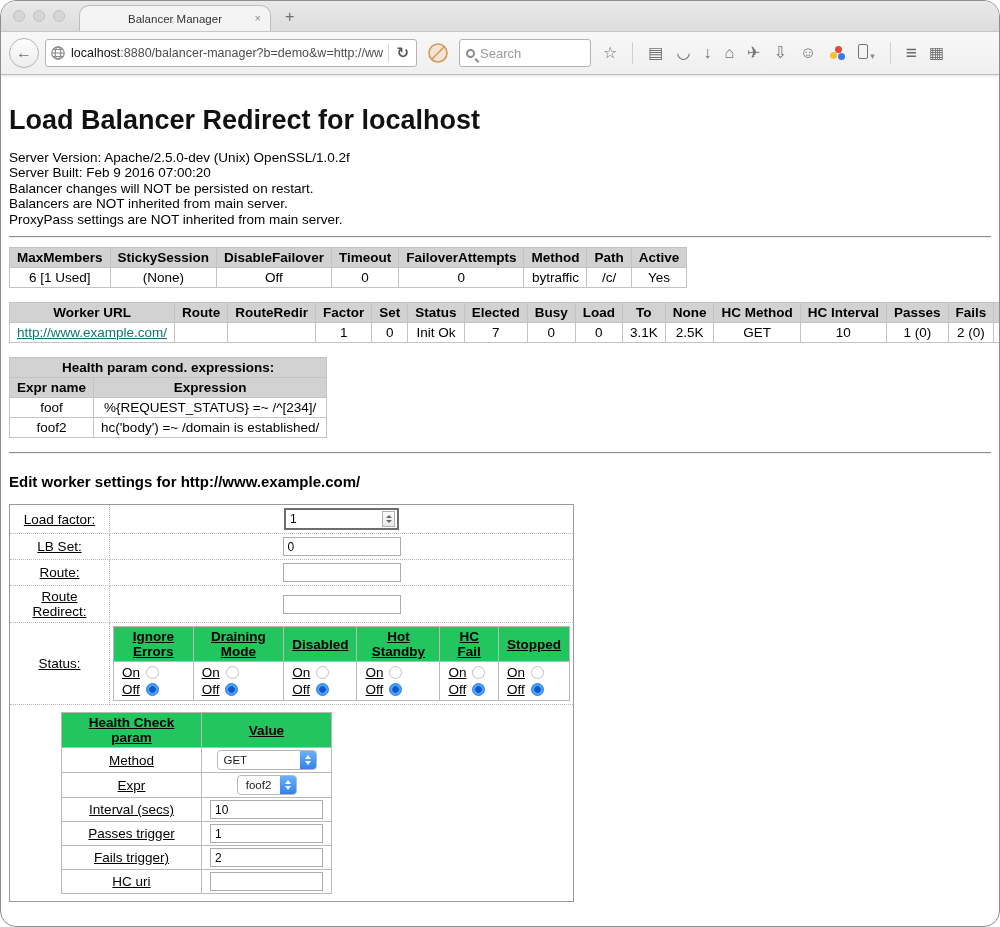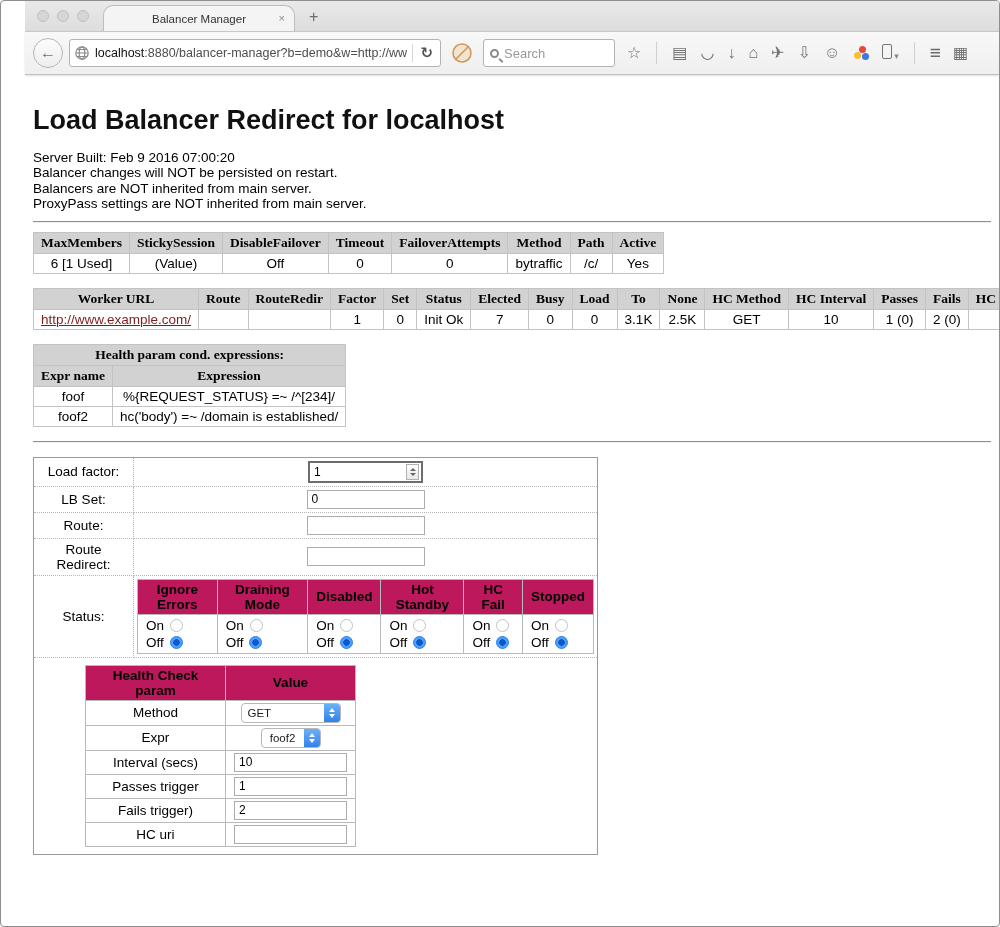--- a/index.html
+++ b/index.html
@@ -1,20 +1,20 @@
 <!DOCTYPE html>
 <html><head>
 <meta charset="utf-8">
 <style>
   * { box-sizing: border-box; }
   html,body { margin:0; padding:0; background:#fff; }
   body { font-family:"Liberation Sans","DejaVu Sans",sans-serif; }
 
   .window { width:1000px; height:927px; margin:0 auto; background:#fff;
-    border:1px solid #8e8e8e; border-radius:4px; overflow:hidden; position:relative;padding-left:24px; }
+    border:1px solid #8e8e8e; border-radius:16px; overflow:hidden; position:relative; }
 
   
   .tabbar { height:30px; background:linear-gradient(#e9e9e9,#dddddd); position:relative; }
   .traffic { position:absolute; top:9px; left:12px; display:flex; gap:8px; }
   .traffic span { width:12px; height:12px; border-radius:50%; background:#d6d6d6; border:1px solid #c0c0c0; }
   .tab { position:absolute; left:78px; top:4px; width:192px; height:27px;
     background:#f4f4f4; border:1px solid #bdbdbd; border-bottom:none;
     border-radius:10px 10px 0 0; display:flex; align-items:center; justify-content:center;
     font-size:11.5px; color:#333; }
   .tab-close { position:absolute; right:9px; top:6px; color:#8a8a8a; font-size:11px; cursor:default; }
@@ -57,43 +57,43 @@
   
   .content { padding:2px 8px 0 8px; color:#000; }
   h1.pgtitle { font-size:27px; margin:28px 0 14px 0; font-weight:bold; color:#111; }
   .infoline { font-size:13.5px; line-height:15.4px; margin:0; }
   hr.rule { border:none; border-top:1px solid #8f8f8f; border-bottom:1px solid #f0f0f0; margin:9px 0; }
   h3.sect { font-size:15px; font-weight:bold; margin:19px 0 12px 0; }
   h3.sect a { color:#4b0e83; }
 
   table.data { border-collapse:collapse; border:1.5px solid #7f7f7f; font-size:13.5px; margin:0 0 14px 0; }
   table.data th, table.data td { border:1px solid #c3c3c3; padding:2px 7px; text-align:center; white-space:nowrap; }
-  table.data th { background:#d2d2d2;font-family:Liberation Serif, serif; }
-  table.data td a { color:#7f1d1d; }
+  table.data th { background:#d2d2d2; }
+  table.data td a { color:#0f766e; }
   table.worker { width:984px; }
   table.worker td.wurl { text-align:left; }
 
   
   table.form { border-collapse:collapse; border:1px solid #9a9a9a; width:565px; font-size:13.5px; margin-top:14px; }
-  table.form > tbody > tr > td { border:1px dotted #b8b8b8; padding:3px; }
+  table.form > tbody > tr > td { border:1px dotted #b8b8b8; padding:3px;text-decoration:underline; }
   td.flabel { width:100px; text-align:center; }
   td.fval { text-align:center; }
   input.txt { width:118px; height:19px; border:1px solid #acacac; font-size:12px; padding:1px 4px;
     font-family:"Liberation Sans",sans-serif; }
   .numwrap { display:inline-flex; align-items:center; border:2px solid #6d6d6d; background:#fff; height:22px; }
   .numwrap input { border:none; width:96px; height:16px; font-size:12px; padding:0 4px; outline:none; }
   .stepper { width:13px; height:16px; border:1px solid #b0b0b0; background:linear-gradient(#fefefe,#e8e8e8);
     display:flex; flex-direction:column; align-items:center; justify-content:center; margin-right:2px; }
   .stepper i { width:0; height:0; border-left:3px solid transparent; border-right:3px solid transparent; }
   .stepper i.up { border-bottom:3px solid #666; margin-bottom:2px; }
   .stepper i.dn { border-top:3px solid #666; }
 
   table.inner { border-collapse:collapse; border:1px solid #9a9a9a; font-size:13.5px; }
   table.inner th, table.inner td { border:1px solid #b9b9b9; padding:2px 8px; text-align:center; }
-  table.inner th { background:#be185d; }
+  table.inner th { background:#22c55e; }
   .rl { display:flex; align-items:center; justify-content:flex-start; gap:6px; line-height:17px; }
   .radio { width:13px; height:13px; border-radius:50%; border:1px solid #c2c2c2; background:#fff; display:inline-block; }
   .radio.checked { border:1px solid #2f7fe8;
     background:radial-gradient(circle at 50% 50%, #0d57c9 0 3px, #4aa0fb 3.5px 100%); }
 
   table.hc { margin:4px 0 4px 48px; }
   table.hc td.hlab { width:140px; }
   table.hc td.hval { width:125px; text-align:left; }
   table.hc input.txt { width:113px; }
   .mac-select { display:inline-flex; align-items:center; height:20px; border:1px solid #b7b7b7;
@@ -168,20 +168,21 @@
         </span>
       <span><span class="batt"></span><span class="caret">▾</span></span>
       <span class="tsep"></span>
       <span class="ti burger">≡</span>
       <span class="ti">▦</span>
     </div>
   </div>
 
   <div class="content">
     <h1 class="pgtitle">Load Balancer Redirect for localhost</h1>
+    <p class="infoline">Server Version: Apache/2.5.0-dev (Unix) OpenSSL/1.0.2f</p>
     <p class="infoline">Server Built: Feb 9 2016 07:00:20</p>
     <p class="infoline">Balancer changes will NOT be persisted on restart.</p>
     <p class="infoline">Balancers are NOT inherited from main server.</p>
     <p class="infoline">ProxyPass settings are NOT inherited from main server.</p>
     <hr class="rule">
 
 
     <table class="data">
       <tbody>
           <tr>
@@ -189,21 +190,21 @@
         <th>StickySession</th>
         <th>DisableFailover</th>
         <th>Timeout</th>
         <th>FailoverAttempts</th>
         <th>Method</th>
         <th>Path</th>
         <th>Active</th>
       </tr>
       <tr>
         <td>6 [1 Used]</td>
-        <td>(Value)</td>
+        <td>(None)</td>
         <td>Off</td>
         <td>0</td>
         <td>0</td>
         <td>bytraffic</td>
         <td>/c/</td>
         <td>Yes</td>
       </tr>
     </tbody>
       </table>
 
@@ -265,20 +266,21 @@
       </tr>
       <tr>
         <td>foof2</td>
         <td>hc('body') =~ /domain is established/</td>
       </tr>
     </tbody>
       </table>
 
     <hr class="rule">
 
+    <h3 class="sect">Edit worker settings for http://www.example.com/</h3>
 
     <table class="form">
       <tbody>
       <tr>
         <td class="flabel">Load factor:</td>
         <td class="fval">
           <span class="numwrap">
             <input type="text" value="1" style="">
             <span class="stepper">
                   <i class="up"></i>

